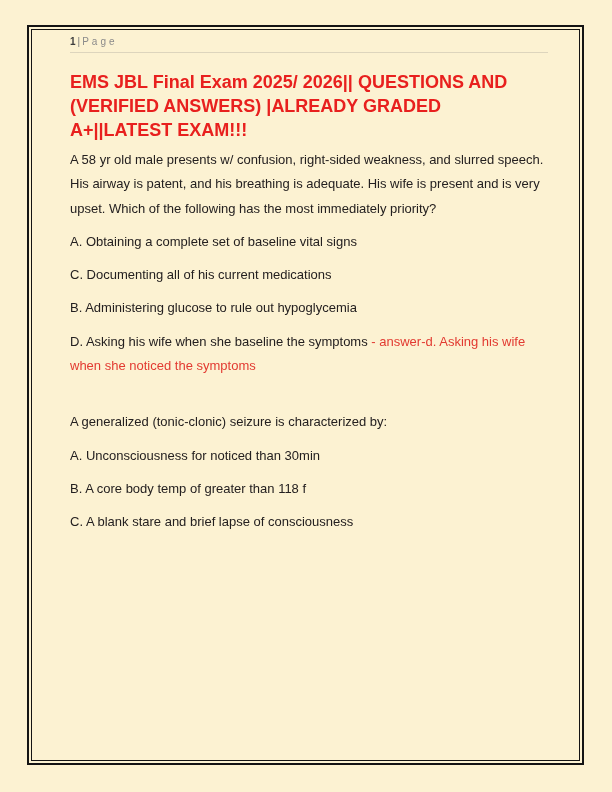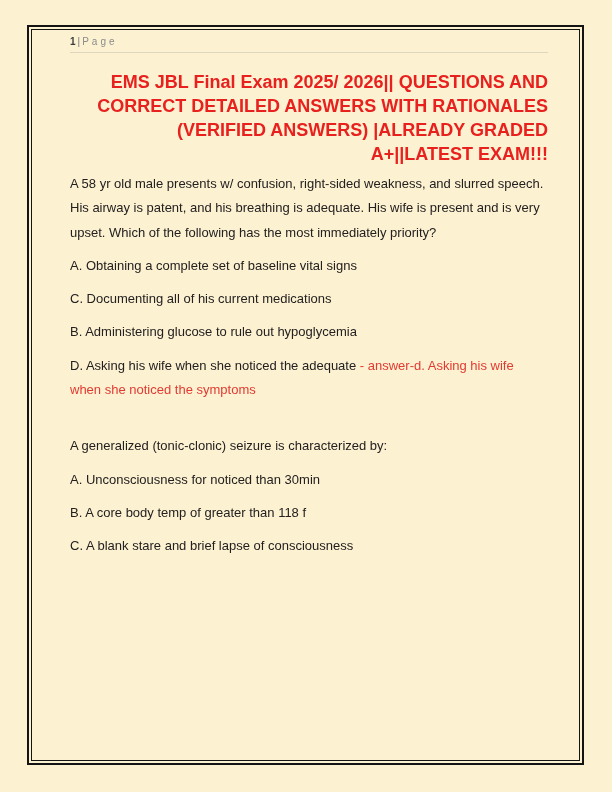--- a/index.html
+++ b/index.html
@@ -55,21 +55,21 @@
     color: #7a7a7a;
     padding: 0 2px 0 1px;
   }
   .page-header .lbl {
     letter-spacing: 3px;
     color: #8a8a8a;
   }
   .doc-title {
     margin-top: 17px;
     margin-bottom: 6px;
-    text-align: right;
+    text-align: left;
     font-weight: bold;
     font-size: 18px;
     line-height: 24px;
     color: #e8201e;
   }
   .para, .option {
     margin: 0 0 9px 0;
     font-size: 13px;
     line-height: 24.3px;
     color: #242020;
@@ -90,31 +90,30 @@
   <div class="frame">
     <div class="frame-inner"></div>
   </div>
 
   <div class="content">
 
     <div class="page-header"><span class="num">1</span><span class="sep">|</span><span class="lbl">Page</span></div>
 
     <div class="doc-title">
       <div>EMS JBL Final Exam 2025/ 2026|| QUESTIONS AND</div>
-      <div>CORRECT DETAILED ANSWERS WITH RATIONALES</div>
       <div>(VERIFIED ANSWERS) |ALREADY GRADED</div>
       <div>A+||LATEST EXAM!!!</div>
     </div>
 
     <div>
       <p class="para">A 58 yr old male presents w/ confusion, right-sided weakness, and slurred speech. His airway is patent, and his breathing is adequate. His wife is present and is very upset. Which of the following has the most immediately priority?</p>
       <p class="option"><span>A. Obtaining a complete set of baseline vital signs</span><span class="ans"></span></p>
       <p class="option"><span>C. Documenting all of his current medications</span><span class="ans"></span></p>
       <p class="option"><span>B. Administering glucose to rule out hypoglycemia</span><span class="ans"></span></p>
-      <p class="option"><span>D. Asking his wife when she noticed the adequate</span><span class="ans"> - answer-d. Asking his wife when she noticed the symptoms</span></p>
+      <p class="option"><span>D. Asking his wife when she baseline the symptoms</span><span class="ans"> - answer-d. Asking his wife when she noticed the symptoms</span></p>
     </div>
 
     <div class="spacer"></div>
 
     <div>
       <p class="para">A generalized (tonic-clonic) seizure is characterized by:</p>
       <p class="option"><span>A. Unconsciousness for noticed than 30min</span><span class="ans"></span></p>
       <p class="option"><span>B. A core body temp of greater than 118 f</span><span class="ans"></span></p>
       <p class="option"><span>C. A blank stare and brief lapse of consciousness</span><span class="ans"></span></p>
     </div>

